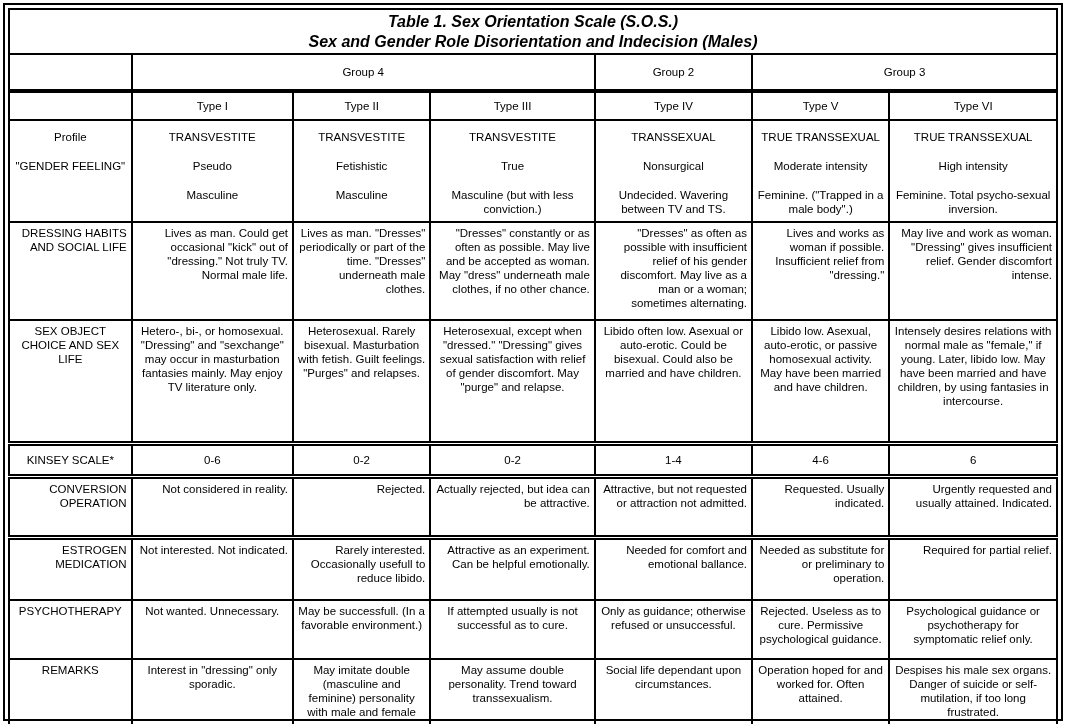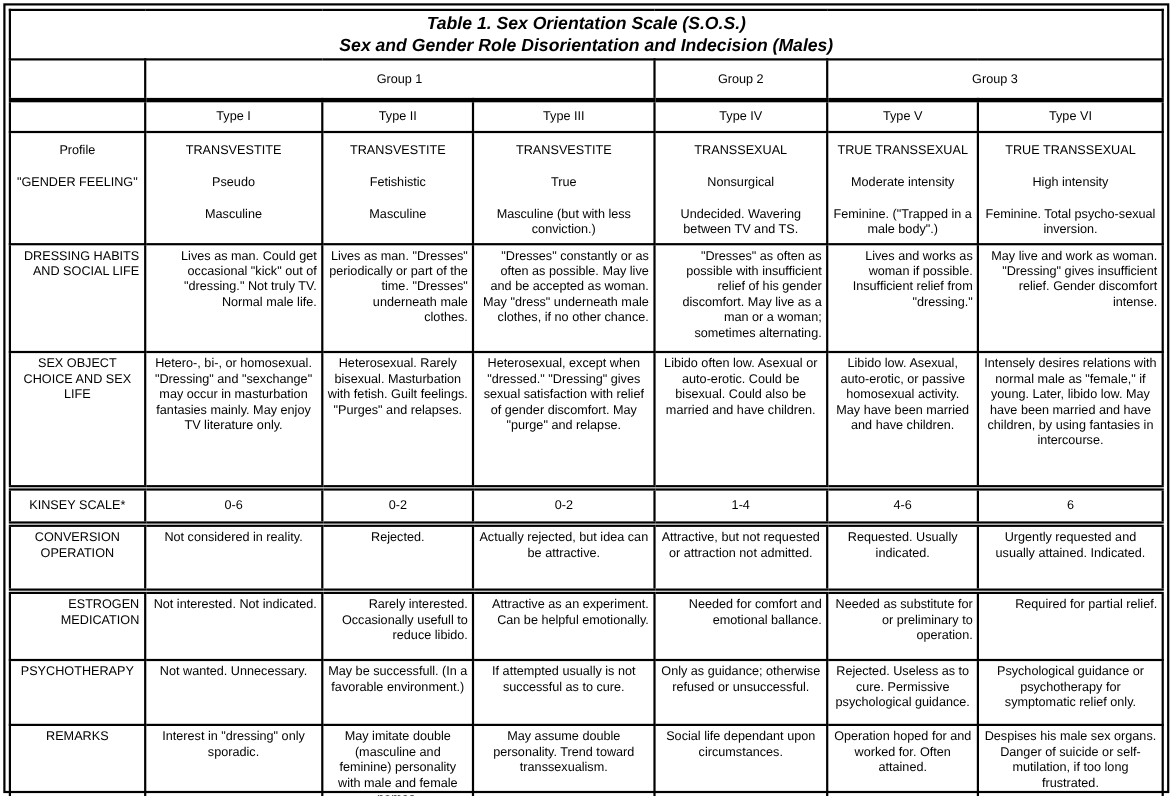--- a/index.html
+++ b/index.html
@@ -68,20 +68,21 @@
   tr.r-sexobj  td { height: 114px; margin-top: 32px; }
   tr.kinsey-row td {
     height: 22px;
     vertical-align: middle;
     border-top: 5px double #000;
     border-bottom: 5px double #000;
   }
   tr.conv-row td {
     height: 50px;
     border-bottom: 5px double #000;
+    text-align: right;
   }
   tr.r-estrogen td { height: 53px; text-align: right; }
   tr.r-psych   td { height: 51px; }
   tr.r-remarks td { height: 76px; }
   
   td.dbl-l { border-left: 5px double #000; }
   
   td.lbl { padding-top: 5px; }
 </style>
 </head>
@@ -103,21 +104,21 @@
       <tbody>
           <tr class="title-row">
         <td colspan="7">
           <div>Table 1. Sex Orientation Scale (S.O.S.)</div>
           <div>Sex and Gender Role Disorientation and Indecision (Males)</div>
         </td>
       </tr>
 
       <tr class="group-row">
         <td class="lbl"></td>
-        <td colspan="3">Group 1</td>
+        <td colspan="3">Group 4</td>
         <td class="dbl-l">Group 2</td>
         <td colspan="2" class="dbl-l">Group 3</td>
       </tr>
 
       <tr class="type-row">
         <td class="lbl"></td>
         <td>Type I</td>
         <td>Type II</td>
         <td class="dbl-l">Type III</td>
         <td class="dbl-l">Type IV</td>

